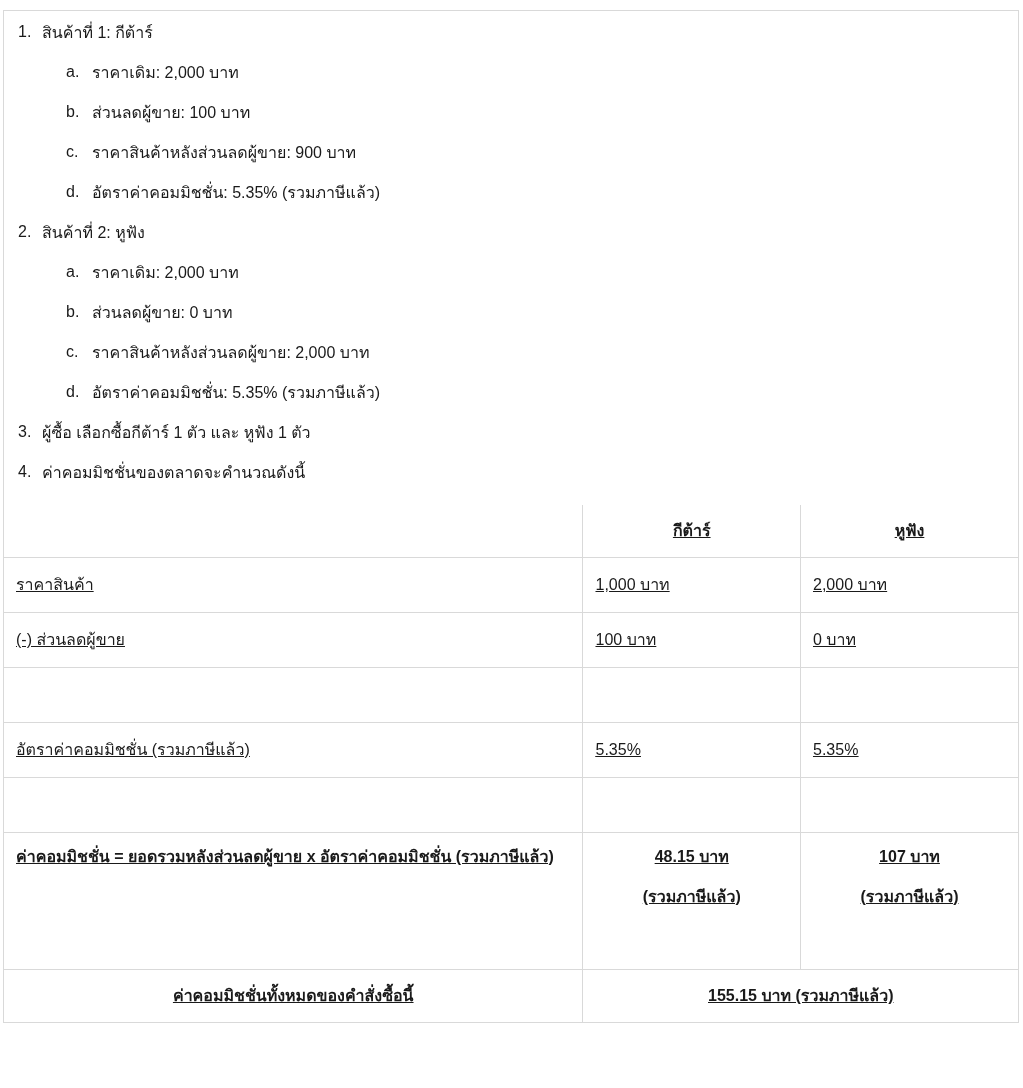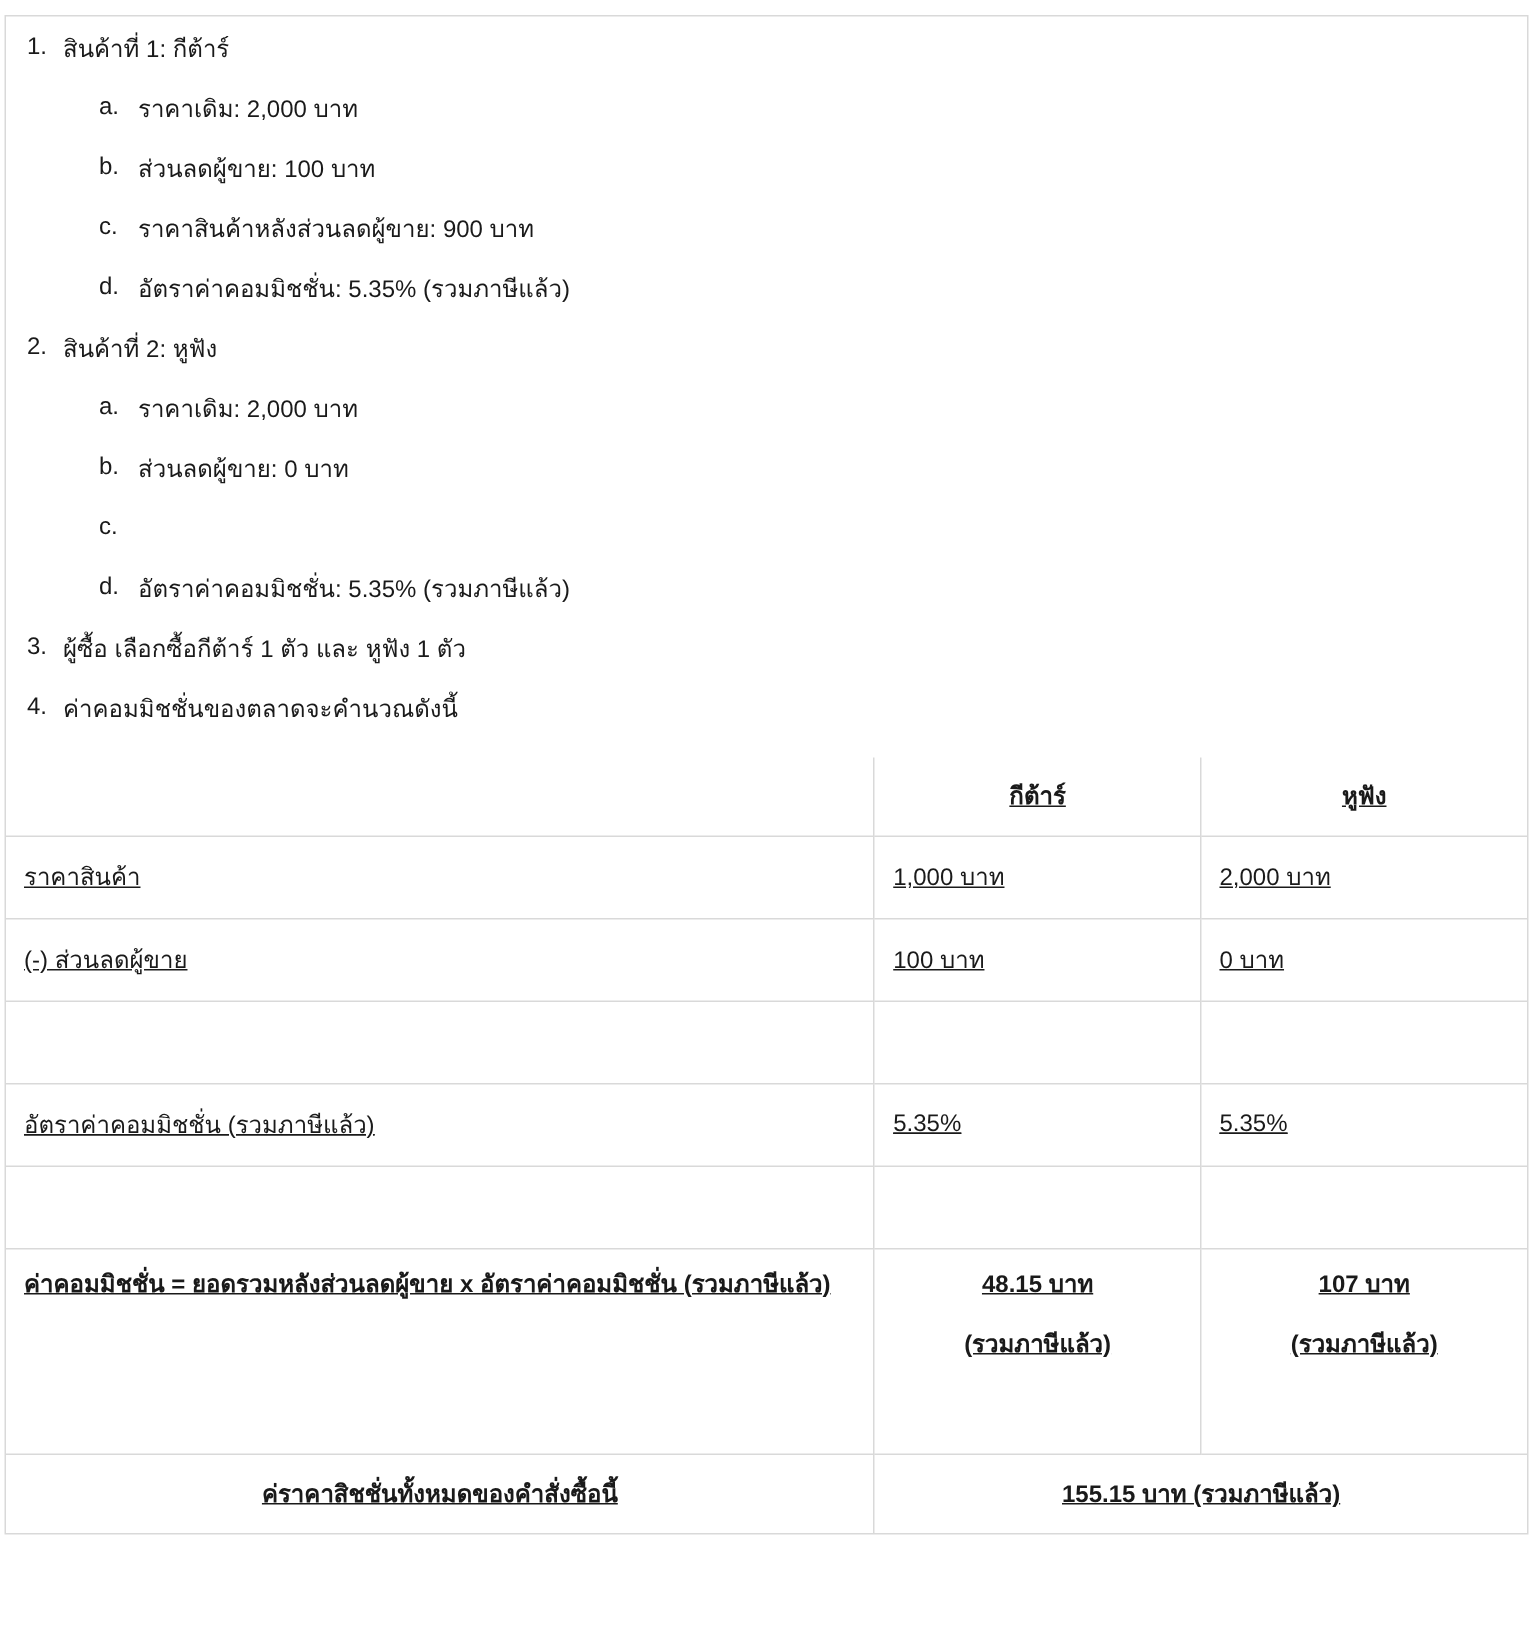--- a/index.html
+++ b/index.html
@@ -112,20 +112,21 @@
       <div class="li li-sub">
         <span class="marker">a.</span>
         <span>ราคาเดิม: 2,000 บาท</span>
       </div>
       <div class="li li-sub">
         <span class="marker">b.</span>
         <span>ส่วนลดผู้ขาย: 0 บาท</span>
       </div>
       <div class="li li-sub">
         <span class="marker">c.</span>
+        <span>ราคาสินค้าหลังส่วนลดผู้ขาย: 2,000 บาท</span>
       </div>
       <div class="li li-sub">
         <span class="marker">d.</span>
         <span>อัตราค่าคอมมิชชั่น: 5.35% (รวมภาษีแล้ว)</span>
       </div>
       <div class="li li-top">
         <span class="marker">3.</span>
         <span>ผู้ซื้อ เลือกซื้อกีต้าร์ 1 ตัว และ หูฟัง 1 ตัว</span>
       </div>
       <div class="li li-top">
@@ -176,20 +177,20 @@
           <td class="val">
             <div class="vline">48.15 บาท</div>
             <div class="vline">(รวมภาษีแล้ว)</div>
           </td>
           <td class="val">
             <div class="vline">107 บาท</div>
             <div class="vline">(รวมภาษีแล้ว)</div>
           </td>
         </tr>
         <tr class="r-total">
-          <td>ค่ราคาสิชชั่นทั้งหมดของคำสั่งซื้อนี้</td>
+          <td>ค่าคอมมิชชั่นทั้งหมดของคำสั่งซื้อนี้</td>
           <td colspan="2">155.15 บาท (รวมภาษีแล้ว)</td>
         </tr>
       </tbody>
     </table>
 
   </div>
 </div>
 
 </body></html>

